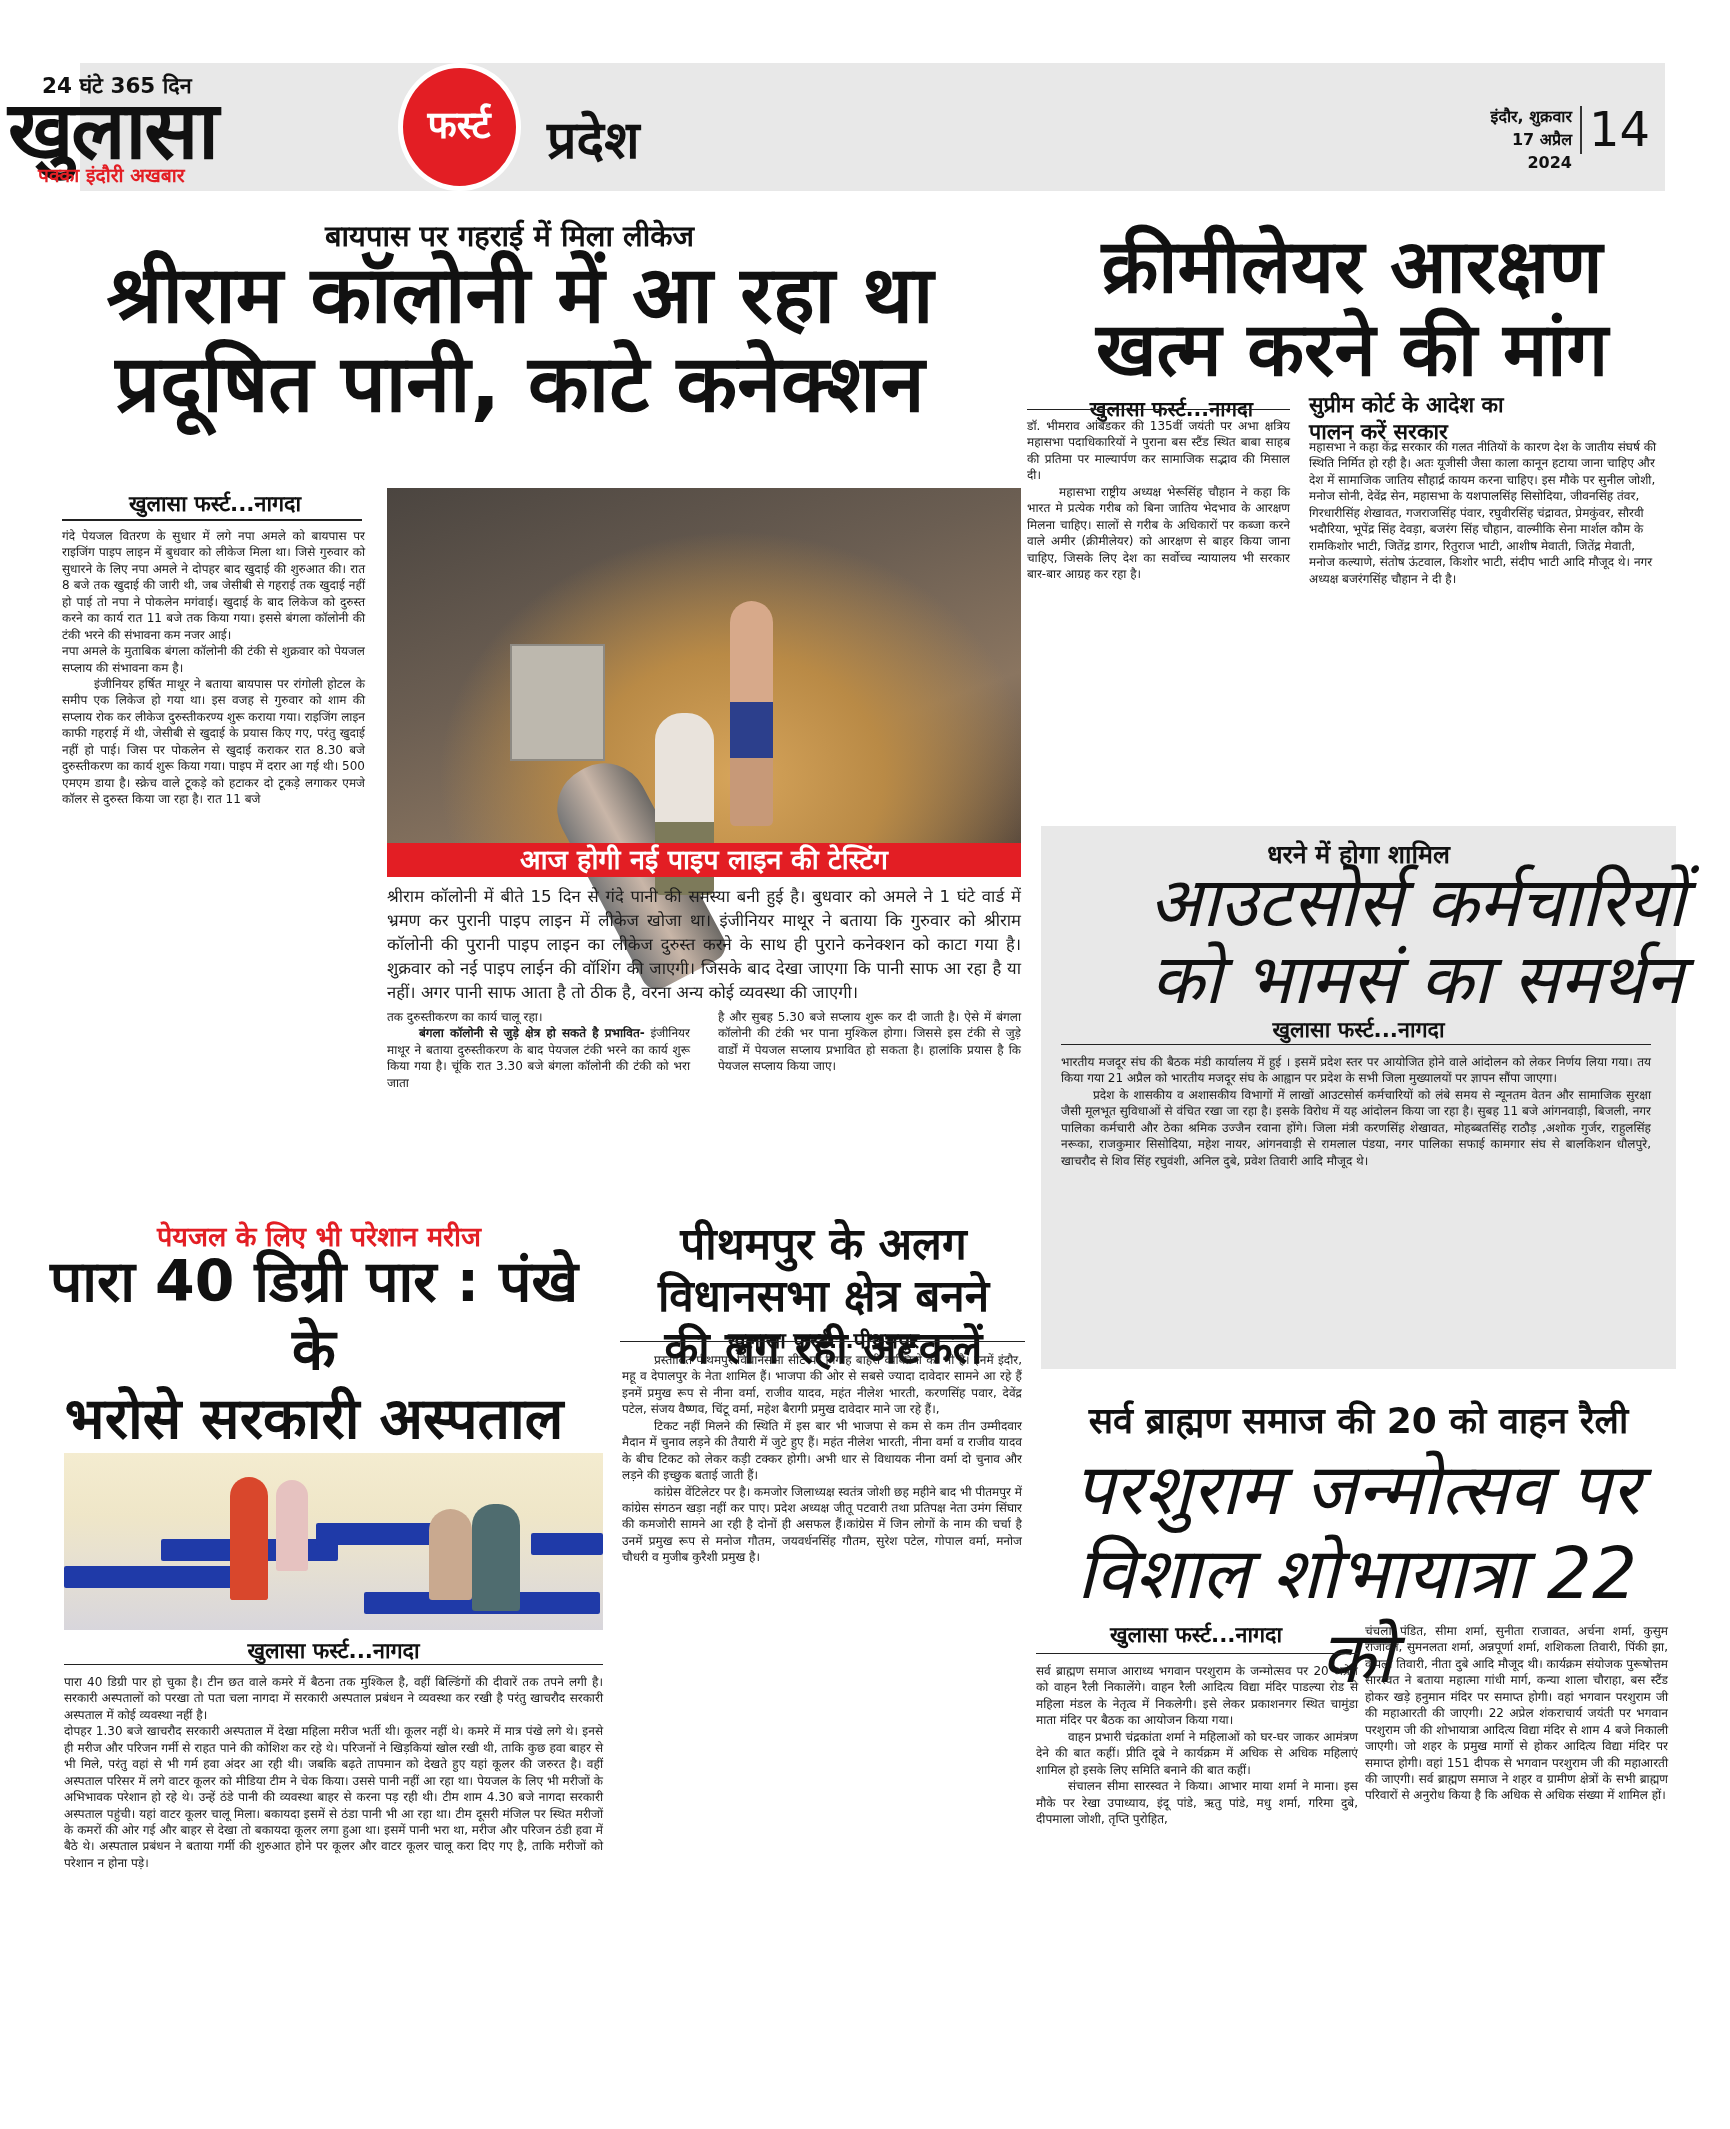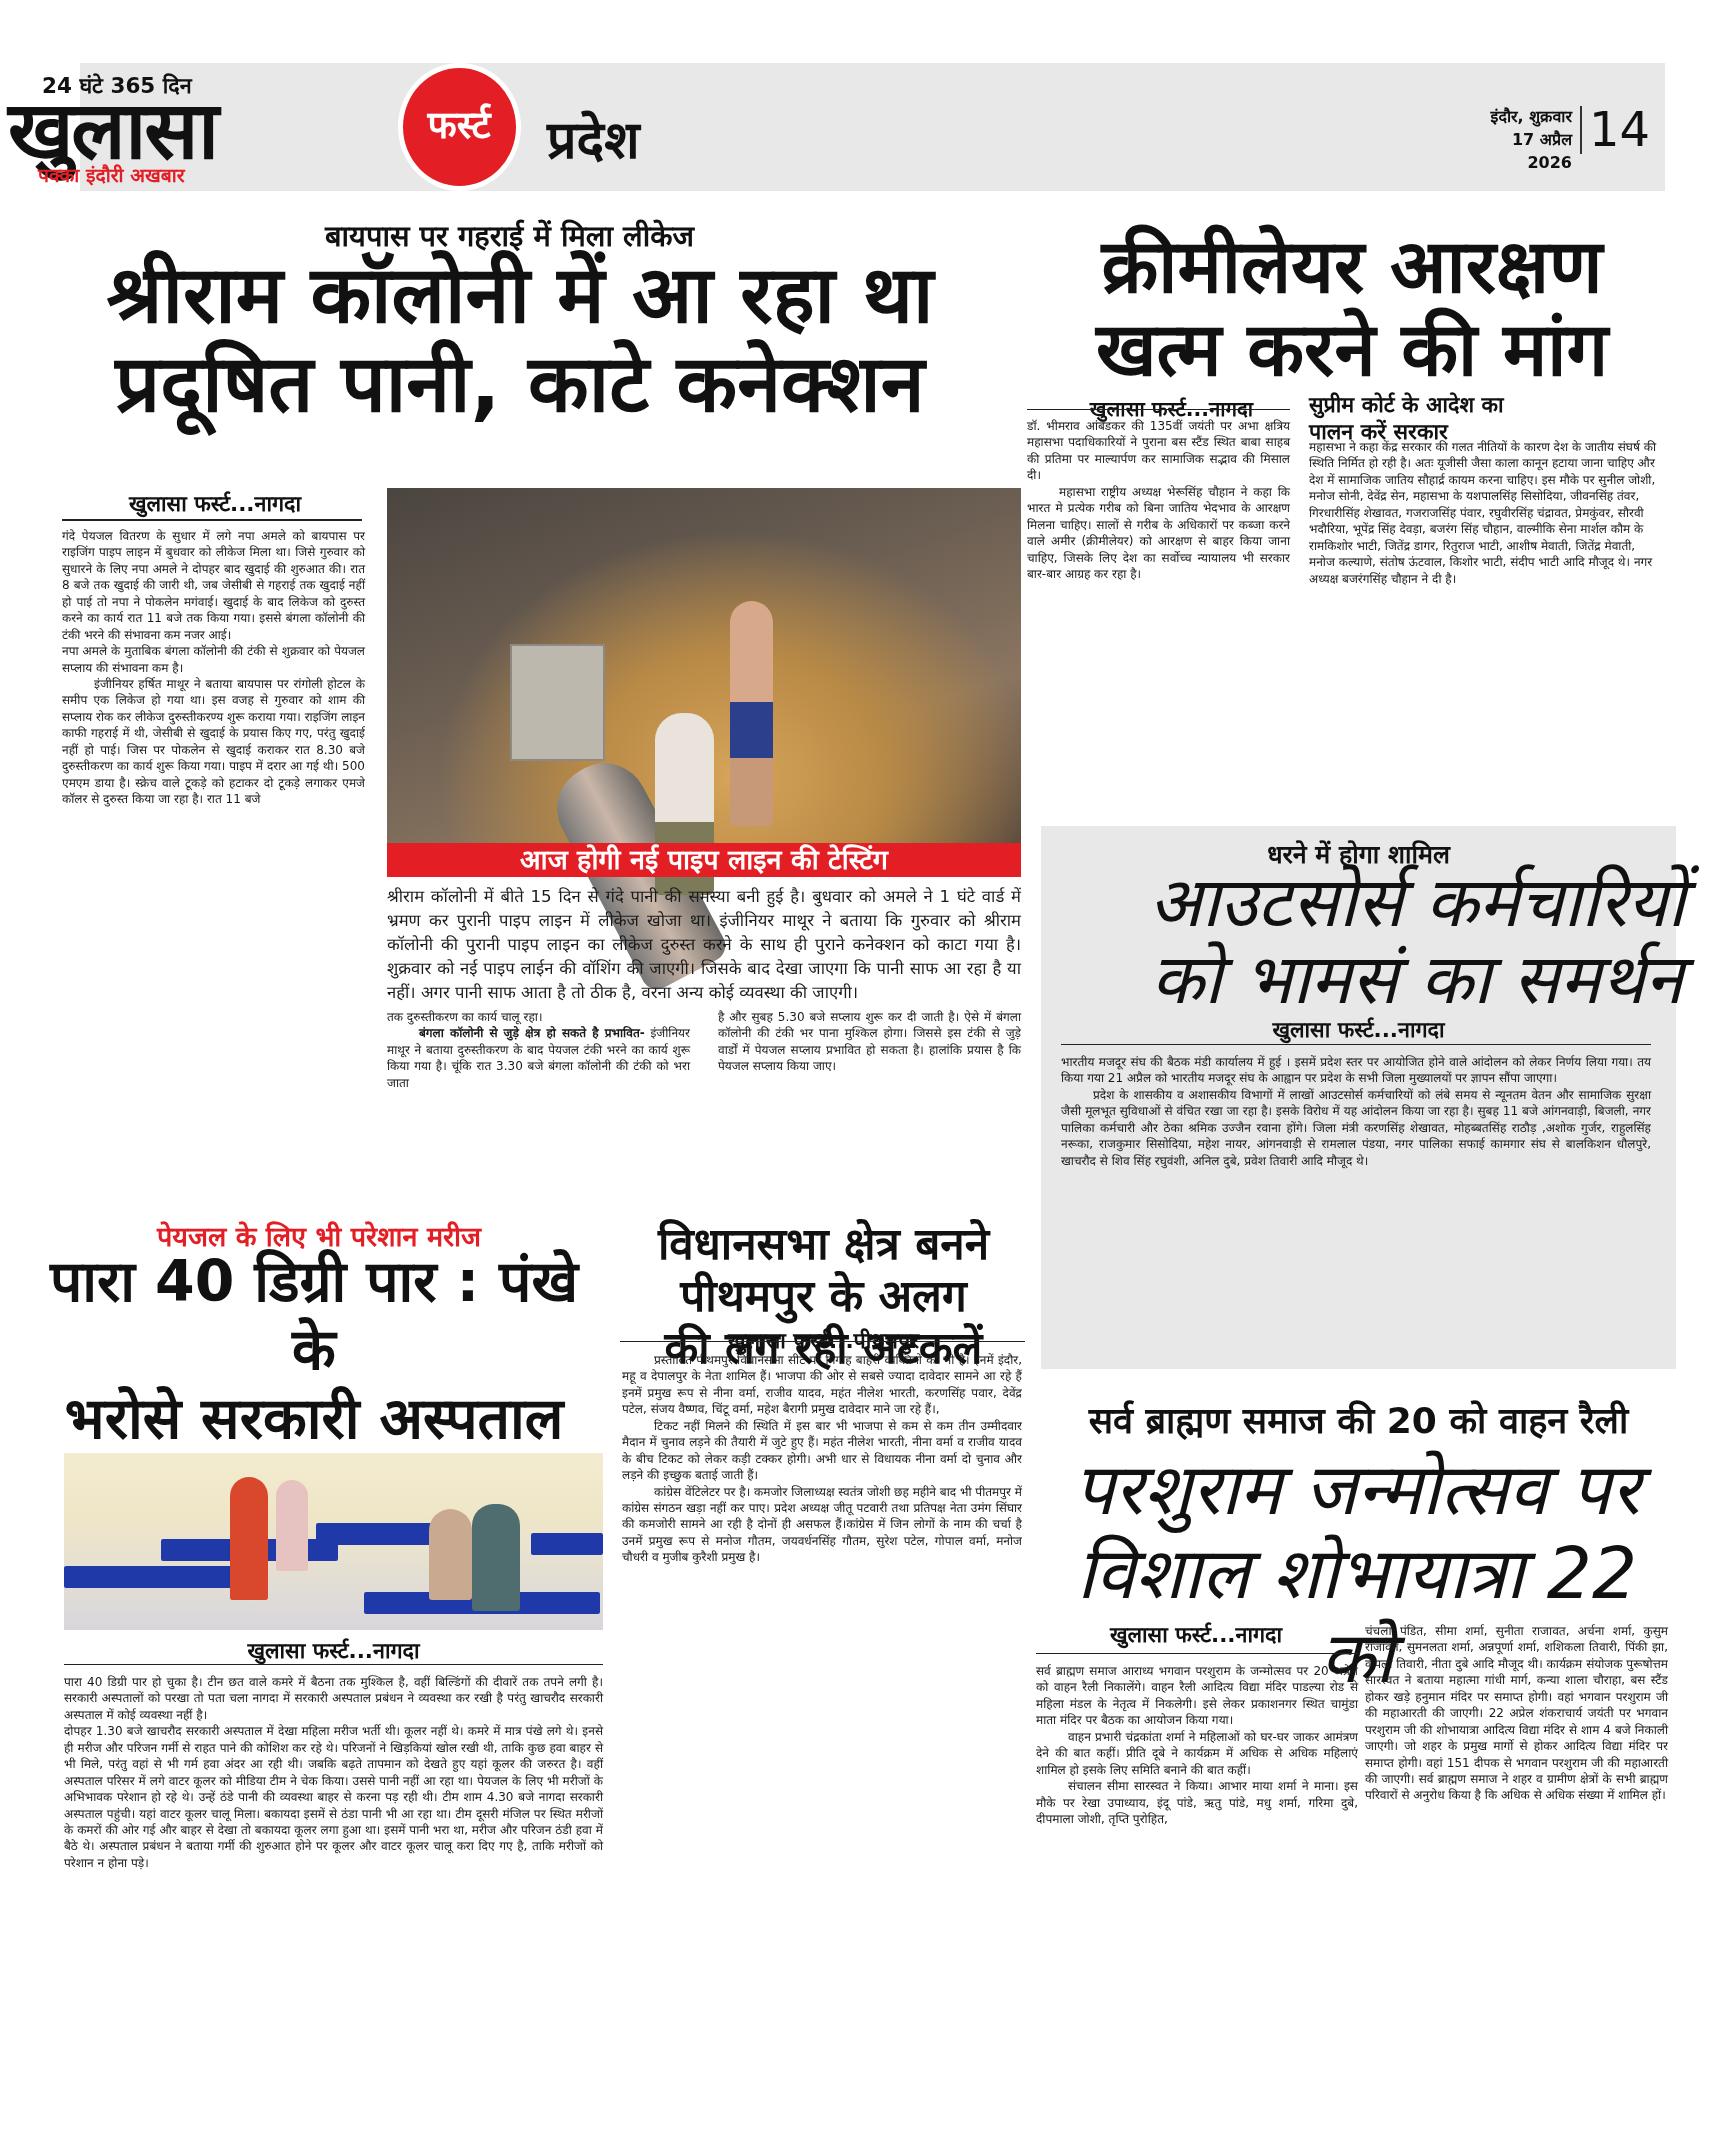--- a/index.html
+++ b/index.html
@@ -43,21 +43,21 @@
 
 <div class="abs mast-band"></div>
 <div class="abs tagline-top">24 घंटे 365 दिन</div>
 <div class="abs logo-text">खुलासा</div>
 <div class="abs tagline-red">पक्का इंदौरी अखबार</div>
 <div class="abs first-circle"></div>
 <div class="abs first-text">फर्स्ट</div>
 <div class="abs section-title">प्रदेश</div>
 <div class="abs dateline">
   <div>इंदौर, शुक्रवार</div>
-  <div>17 अप्रैल 2026</div>
+  <div>17 अप्रैल 2024</div>
 </div>
 <div class="abs page-sep"></div>
 <div class="abs page-num">14</div>
 
 <div class="abs kicker" style="left:0;top:215px;width:1019px;font-size:29px;">बायपास पर गहराई में मिला लीकेज</div>
 <div class="abs headline" style="left:32px;top:251px;width:976px;font-size:79px;">
   <div>श्रीराम कॉलोनी में आ रहा था</div>
   <div>प्रदूषित पानी, काटे कनेक्शन</div>
 </div>
 <div class="abs byline" style="left:62px;top:488px;width:306px;text-align:center;font-size:21.5px;">खुलासा फर्स्ट...नागदा</div>
@@ -124,22 +124,22 @@
   <div class="fig" style="left:408px;top:51px;width:48px;height:107px;background:#4f6c6f;"></div>
 </div>
 <div class="abs byline" style="left:64px;top:1635px;width:539px;text-align:center;font-size:21.5px;">खुलासा फर्स्ट...नागदा</div>
 <div class="abs rule" style="left:64px;top:1664px;width:539px;height:1.1px;"></div>
 <div class="abs body" style="left:64px;top:1620px;width:539px;margin-top:54px;">
   <p>पारा 40 डिग्री पार हो चुका है। टीन छत वाले कमरे में बैठना तक मुश्किल है, वहीं बिल्डिंगों की दीवारें तक तपने लगी है। सरकारी अस्पतालों को परखा तो पता चला नागदा में सरकारी अस्पताल प्रबंधन ने व्यवस्था कर रखी है परंतु खाचरौद सरकारी अस्पताल में कोई व्यवस्था नहीं है।</p>
   <p> दोपहर 1.30 बजे  खाचरौद सरकारी अस्पताल में देखा महिला मरीज भर्ती थी। कूलर नहीं थे। कमरे में मात्र पंखे लगे थे। इनसे ही मरीज और परिजन गर्मी से राहत पाने की कोशिश कर रहे थे। परिजनों ने खिड़कियां खोल रखी थी, ताकि कुछ हवा बाहर से भी मिले, परंतु वहां से भी गर्म हवा अंदर आ रही थी। जबकि बढ़ते तापमान को देखते हुए यहां कूलर की जरुरत है। वहीं अस्पताल परिसर में लगे वाटर कूलर को मीडिया टीम ने चेक किया। उससे पानी नहीं आ रहा था। पेयजल के लिए भी मरीजों के अभिभावक परेशान हो रहे थे। उन्हें ठंडे पानी की व्यवस्था बाहर से करना पड़ रही थी। टीम शाम 4.30 बजे नागदा सरकारी अस्पताल पहुंची। यहां वाटर कूलर चालू मिला। बकायदा इसमें से ठंडा पानी भी आ रहा था। टीम दूसरी मंजिल पर स्थित मरीजों के कमरों की ओर गई और बाहर से देखा तो बकायदा कूलर लगा हुआ था। इसमें पानी भरा था, मरीज और परिजन ठंडी हवा में बैठे थे। अस्पताल प्रबंधन ने बताया गर्मी की शुरुआत होने पर कूलर और वाटर कूलर चालू करा दिए गए है, ताकि मरीजों को परेशान न होना पड़े।</p>
 </div>
 
 <div class="abs headline" style="left:617px;top:1218px;width:413px;font-size:44px;font-weight:bold;line-height:1.18;font-family:'DejaVu Sans',sans-serif;">
+  <div>पीथमपुर के अलग</div>
   <div>विधानसभा क्षेत्र बनने</div>
-  <div>पीथमपुर के अलग</div>
   <div>की लग रही अटकलें</div>
 </div>
 <div class="abs byline" style="left:617px;top:1325px;width:413px;text-align:center;font-size:21.5px;">खुलासा फर्स्ट...पीथमपुर</div>
 <div class="abs rule" style="left:620px;top:1341px;width:405px;height:1.1px;"></div>
 <div class="abs body" style="left:622px;top:1352px;width:400px;">
   <p class="ind">प्रस्तावित पीथमपुर विधानसभा सीट पर निगाह बाहरी व्यक्तियों की भी है। इनमें इंदौर, महू व देपालपुर के नेता शामिल हैं। भाजपा की ओर से सबसे ज्यादा दावेदार सामने आ रहे हैं इनमें प्रमुख रूप से नीना वर्मा, राजीव यादव, महंत नीलेश भारती, करणसिंह पवार, देवेंद्र पटेल, संजय वैष्णव, चिंटू वर्मा, महेश बैरागी प्रमुख दावेदार माने जा रहे हैं।,</p>
   <p class="ind">टिकट नहीं मिलने की स्थिति में इस बार भी भाजपा से कम से कम तीन उम्मीदवार मैदान में चुनाव लड़ने की तैयारी में जुटे हुए हैं। महंत नीलेश भारती, नीना वर्मा व राजीव यादव के बीच टिकट को लेकर कड़ी टक्कर होगी। अभी धार से विधायक नीना वर्मा दो चुनाव और लड़ने की इच्छुक बताई जाती हैं।</p>
   <p class="ind">कांग्रेस वेंटिलेटर पर है। कमजोर जिलाध्यक्ष स्वतंत्र जोशी छह महीने  बाद भी पीतमपुर में कांग्रेस संगठन खड़ा नहीं कर पाए। प्रदेश अध्यक्ष जीतू पटवारी तथा प्रतिपक्ष नेता उमंग सिंघार की कमजोरी सामने आ रही है दोनों ही असफल हैं।कांग्रेस में जिन लोगों के नाम की चर्चा है उनमें प्रमुख रूप से मनोज गौतम, जयवर्धनसिंह गौतम, सुरेश पटेल, गोपाल वर्मा, मनोज चौधरी व मुजीब कुरैशी प्रमुख है।</p>
 </div>
 

